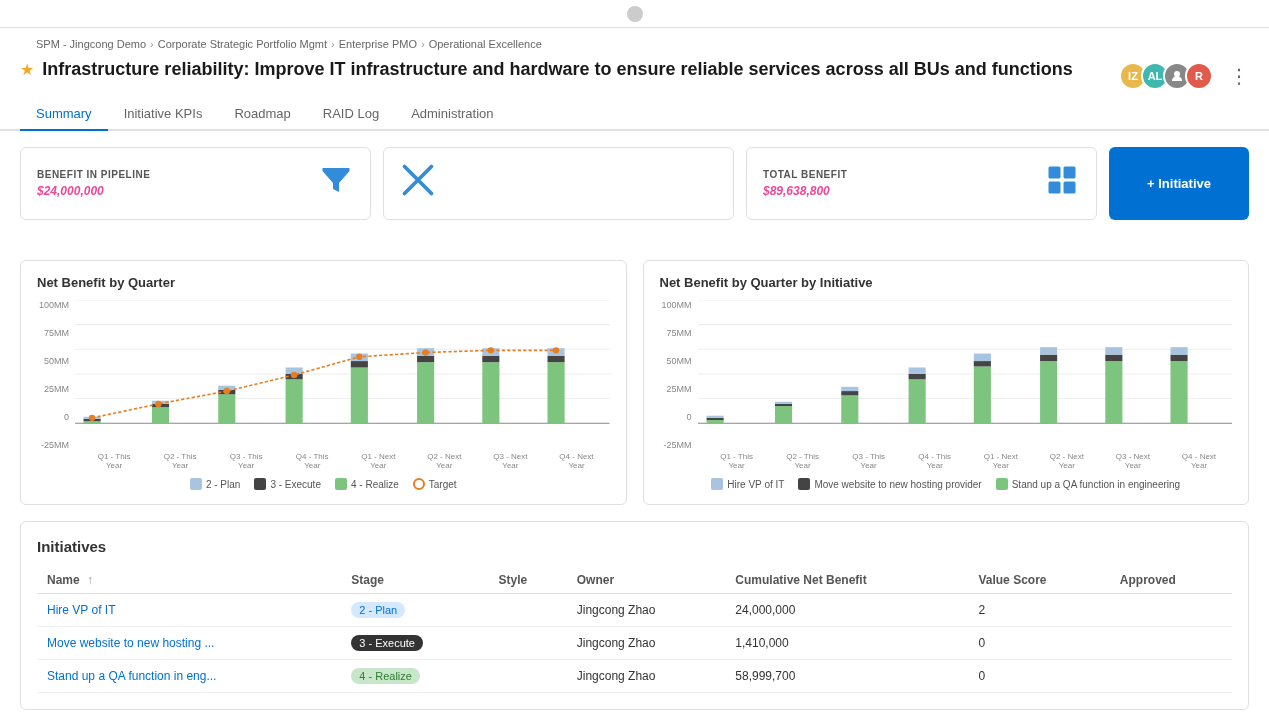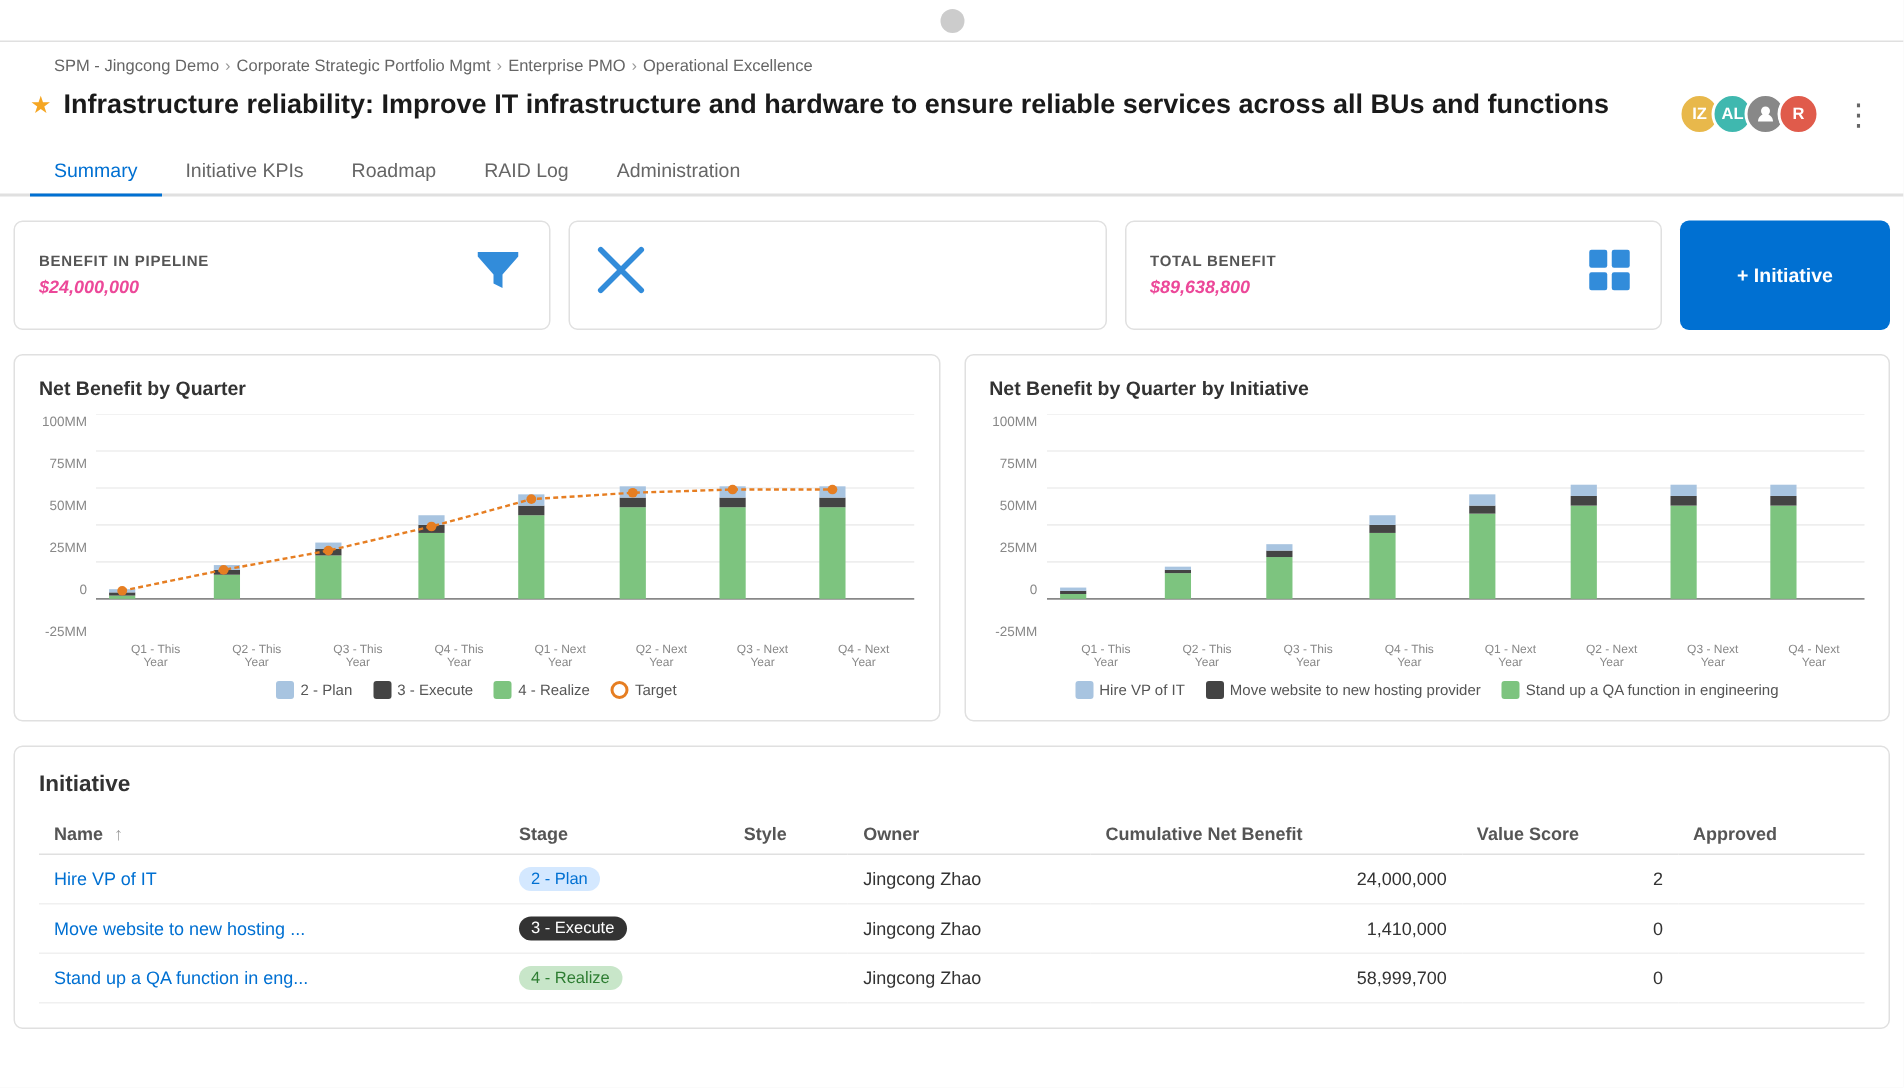--- a/index.html
+++ b/index.html
@@ -21,32 +21,32 @@
     .header-actions { display: flex; align-items: center; gap: 8px; margin-top: 4px; text-align: center; }
     .avatar { width: 28px; height: 28px; border-radius: 50%; display: flex; align-items: center; justify-content: center; font-size: 11px; font-weight: 600; color: #fff; border: 2px solid #fff; margin-left: -6px; }
     .avatar:first-child { margin-left: 0; }
     .avatar-group { display: flex; align-items: center; }
     .more-icon { color: #666; font-size: 20px; cursor: pointer; margin-left: 8px; }
     
     .tabs { padding: 8px 20px 0; display: flex; gap: 0; border-bottom: 2px solid #e0e0e0; }
     .tab { padding: 8px 16px; cursor: pointer; color: #666; font-size: 13px; border-bottom: 2px solid transparent; margin-bottom: -2px; }
     .tab.active { color: #0070d2; border-bottom: 2px solid #0070d2; font-weight: 500; }
     
-    .content { padding: 16px 9px; }
+    .content { padding: 16px 20px; }
     
     .kpi-row { display: flex; gap: 12px; margin-bottom: 16px; }
     .kpi-card { flex: 1; background: #fff; border: 1px solid #e0e0e0; border-radius: 6px; padding: 14px 16px; display: flex; align-items: center; justify-content: space-between; }
     .kpi-label { font-size: 10px; font-weight: 600; color: #555; text-transform: uppercase; letter-spacing: 0.5px; margin-bottom: 4px; }
     .kpi-value { font-size: 12px; font-weight: 700; color: #ec4899; font-style: italic; }
     .kpi-icon { font-size: 28px; color: #0070d2; opacity: 0.8; }
     .kpi-icon.green { color: #16ab39; }
     .kpi-add-btn { flex: 0 0 140px; background: #0070d2; color: #fff; border-radius: 6px; display: flex; align-items: center; justify-content: center; font-size: 13px; font-weight: 600; cursor: pointer; padding: 0 16px; border: none; }
     
     .charts-row { display: flex; gap: 16px; margin-bottom: 16px; }
-    .chart-card { flex: 1; background: #fff; border: 1px solid #e0e0e0; border-radius: 6px; padding: 14px 16px; }
+    .chart-card { flex: 1; background: #fff; border: 1px solid #e0e0e0; border-radius: 6px; padding: 14px 16px; margin-top: 24px; }
     .chart-title { font-size: 13px; font-weight: 600; color: #333; margin-bottom: 10px; }
     
     .chart-legend { display: flex; gap: 14px; margin-top: 8px; flex-wrap: wrap; justify-content: center; }
     .legend-item { display: flex; align-items: center; gap: 4px; font-size: 10px; color: #555; }
     .legend-dot { width: 12px; height: 12px; border-radius: 2px; flex-shrink: 0; }
     .legend-dot.circle { border-radius: 50%; border: 2px solid #e67e22; background: transparent; }
     
     .initiatives-section { background: #fff; border: 1px solid #e0e0e0; border-radius: 6px; padding: 16px; }
     .section-title { font-size: 15px; font-weight: 600; margin-bottom: 12px; }
     
@@ -55,21 +55,21 @@
     .table td { padding: 8px 10px; border-bottom: 1px solid #f0f0f0; font-size: 12px; }
     .table a { color: #0070d2; text-decoration: none; }
     .sort-icon { margin-left: 4px; color: #999; }
     
     .stage-badge { display: inline-block; padding: 2px 8px; border-radius: 12px; font-size: 11px; font-weight: 500; }
     .stage-plan { background: #d4e8ff; color: #0070d2; }
     .stage-execute { background: #333; color: #fff; }
     .stage-realize { background: #c8e6c9; color: #2e7d32; }
     
     .th-right { text-align: right; }
-    .td-right { text-align: right; }
+    .td-right { text-align: left; }
   </style>
 </head>
 <body>
 
 <div class="top-bar">
   <div class="top-dot"></div>
 </div>
 
 <div class="main-container">
 
@@ -337,21 +337,21 @@
           </div>
           <div class="legend-item">
             <div class="legend-dot" style="background:#7dc47f;"></div>
             <span>Stand up a QA function in engineering</span>
           </div>
         </div>
       </div>
     </div>
 
     <div class="initiatives-section">
-      <div class="section-title">Initiative</div>
+      <div class="section-title">Initiatives</div>
       <table class="table">
         <thead>
           <tr>
             <th>
               <span>Name</span>
               <span class="sort-icon">↑</span>
             </th>
             <th>Stage</th>
             <th>Style</th>
             <th>Owner</th>

